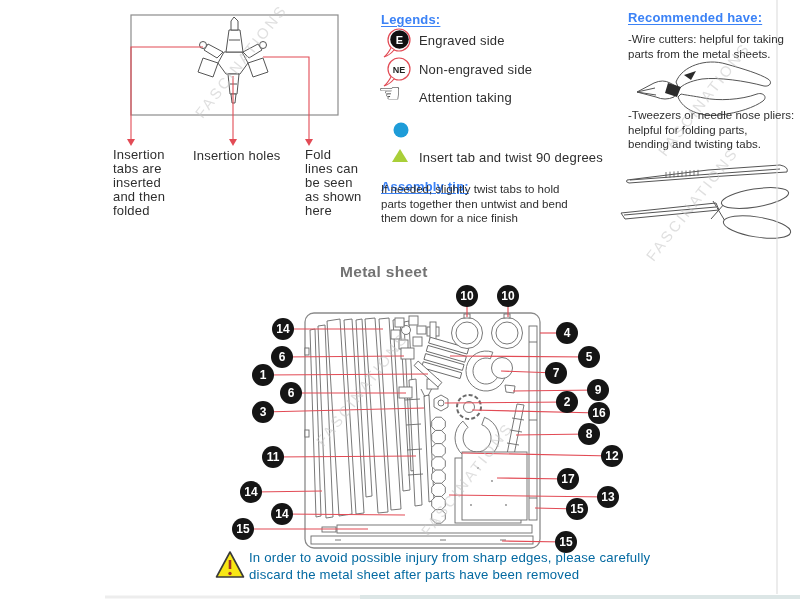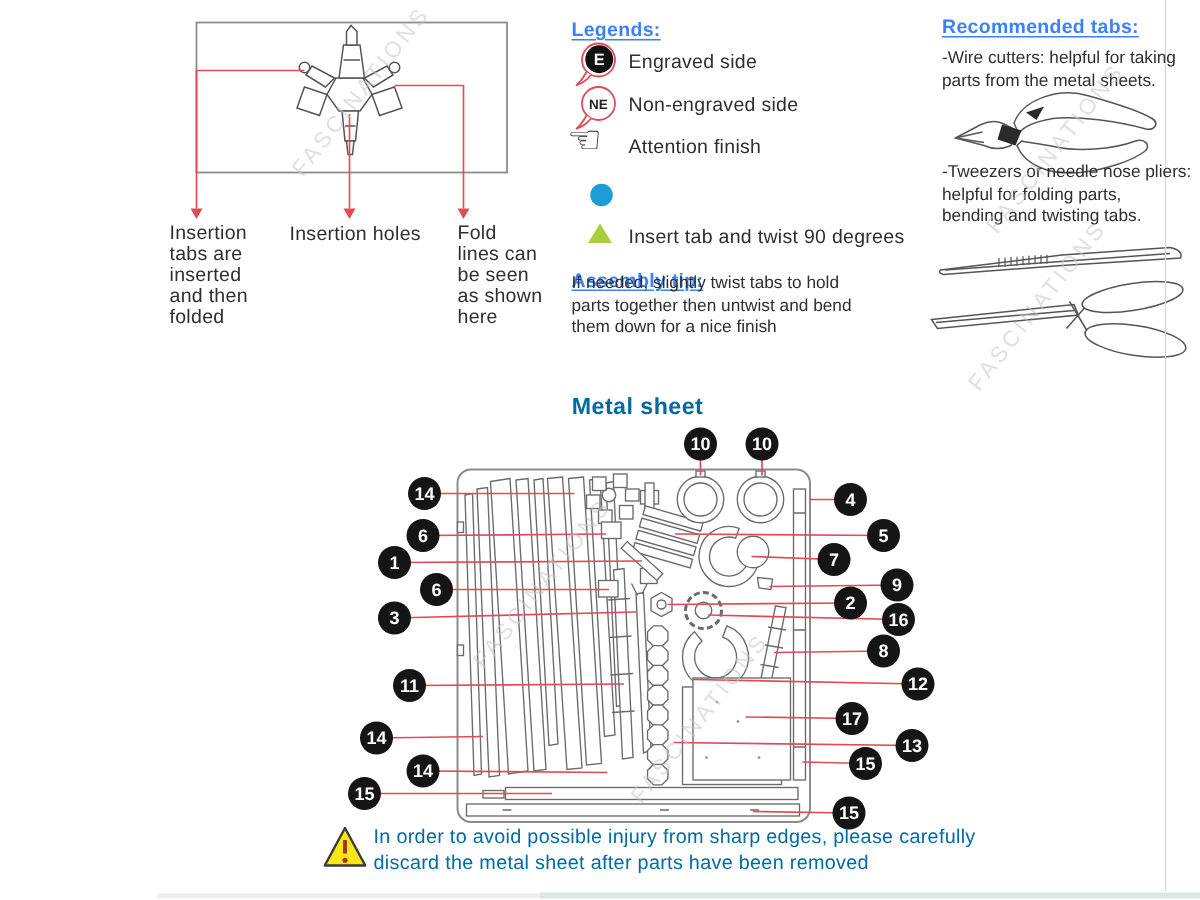--- a/index.html
+++ b/index.html
@@ -1,22 +1,22 @@
 <!DOCTYPE html>
 <html><head>
 <meta charset="utf-8">
 <style>
   html,body{margin:0;padding:0;background:#fff;}
   #page{position:relative;width:800px;height:600px;background:#fff;overflow:hidden;
         font-family:"Liberation Sans",sans-serif;color:#2f2f2f;}
   .lbl{position:absolute;font-size:13px;line-height:14px;white-space:pre-line;color:#2e2e2e;letter-spacing:.2px;}
   .hd{position:absolute;font-size:13px;font-weight:bold;text-decoration:underline;text-underline-offset:2px;color:#3b82f6;letter-spacing:.2px;}
   .tip{position:absolute;font-size:11.5px;line-height:14.5px;white-space:pre-line;color:#2e2e2e;}
-  #sheet-title{position:absolute;left:340px;top:263px;width:170px;text-align:center;
-        font-size:15.5px;font-weight:bold;color:#0369a1;letter-spacing:.3px;}
+  #sheet-title{position:absolute;left:340px;top:263px;width:170px;
+        font-size:15.5px;font-weight:bold;color:#737373;letter-spacing:.3px;}
   #warning-text{position:absolute;left:249px;top:550px;font-size:13.2px;line-height:16.5px;
         white-space:pre-line;color:#0369a1;letter-spacing:.2px;}
   .wm{position:absolute;width:150px;height:20px;text-align:center;font-size:15px;letter-spacing:2.5px;
       color:#c6c6c6;opacity:.55;transform:rotate(-52deg);pointer-events:none;}
   #hand-glyph{position:absolute;left:378px;top:80px;font-size:26px;color:#1a1a1a;line-height:26px;}
   svg text.num{font-family:"Liberation Sans",sans-serif;font-size:12px;font-weight:bold;}
   svg text.badge{font-family:"Liberation Sans",sans-serif;font-weight:bold;}
 </style>
 </head>
 <body>
@@ -286,28 +286,28 @@
   <div class="lbl" style="left:305px;top:148px">Fold
 lines can
 be seen
 as shown
 here</div>
 
   <div class="hd" style="left:381px;top:12px">Legends:</div>
   <div class="lbl" style="left:419px;top:34px">Engraved side</div>
   <div class="lbl" style="left:419px;top:63px">Non-engraved side</div>
   <div id="hand-glyph">☜</div>
-  <div class="lbl" style="left:419px;top:91px">Attention finish</div>
+  <div class="lbl" style="left:419px;top:91px">Attention taking</div>
   <div class="lbl" style="left:419px;top:151px">Insert tab and twist 90 degrees</div>
   <div class="hd" style="left:381px;top:179px">Assembly tip:</div>
   <div class="tip" style="left:381px;top:182px">If needed, slightly twist tabs to hold
 parts together then untwist and bend
 them down for a nice finish</div>
 
-  <div class="hd" style="left:628px;top:10px">Recommended tabs:</div>
+  <div class="hd" style="left:628px;top:10px">Recommended have:</div>
   <div class="tip" style="left:628px;top:32px">-Wire cutters: helpful for taking
 parts from the metal sheets.</div>
   <div class="tip" style="left:628px;top:108px">-Tweezers or needle nose pliers:
 helpful for folding parts,
 bending and twisting tabs.</div>
 
   <div id="sheet-title">Metal sheet</div>
   <div id="warning-text">In order to avoid possible injury from sharp edges, please carefully
 discard the metal sheet after parts have been removed</div>
 

